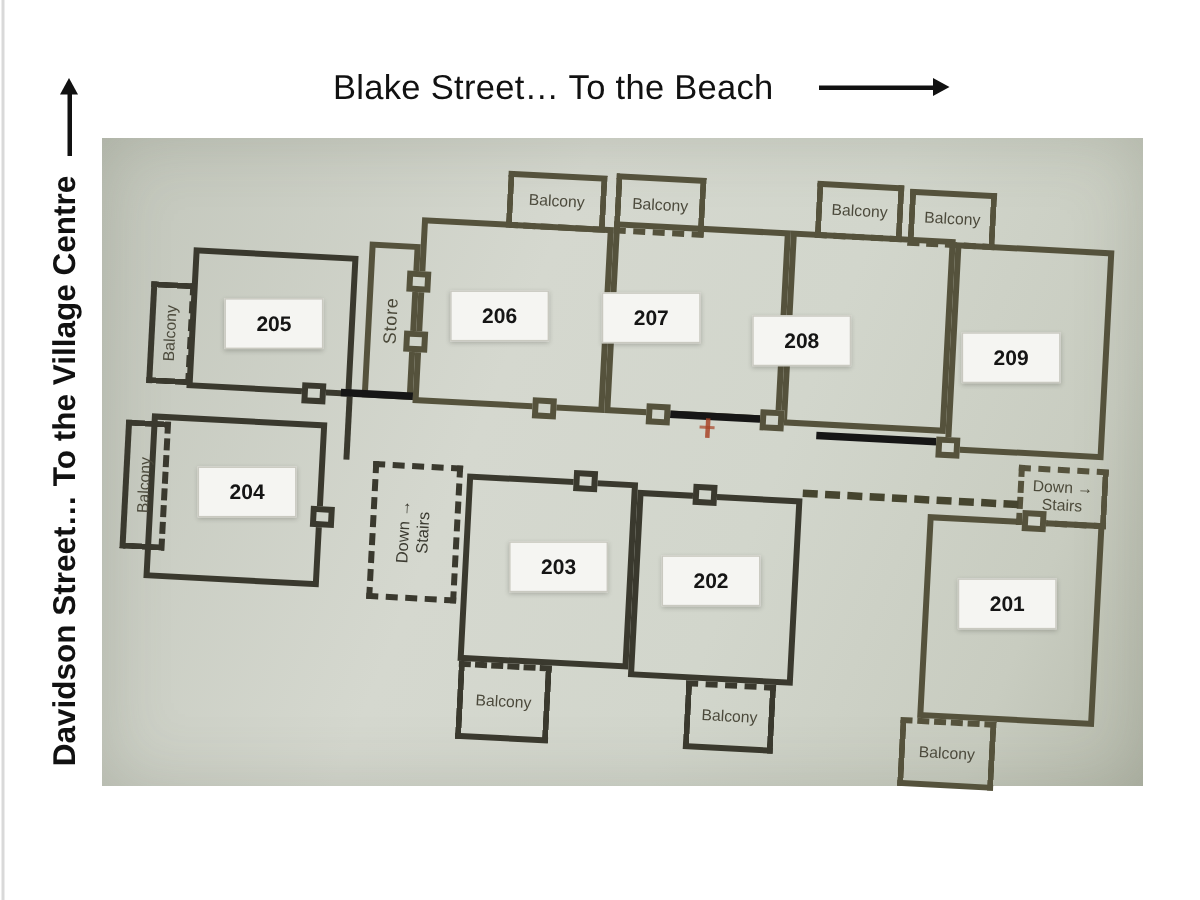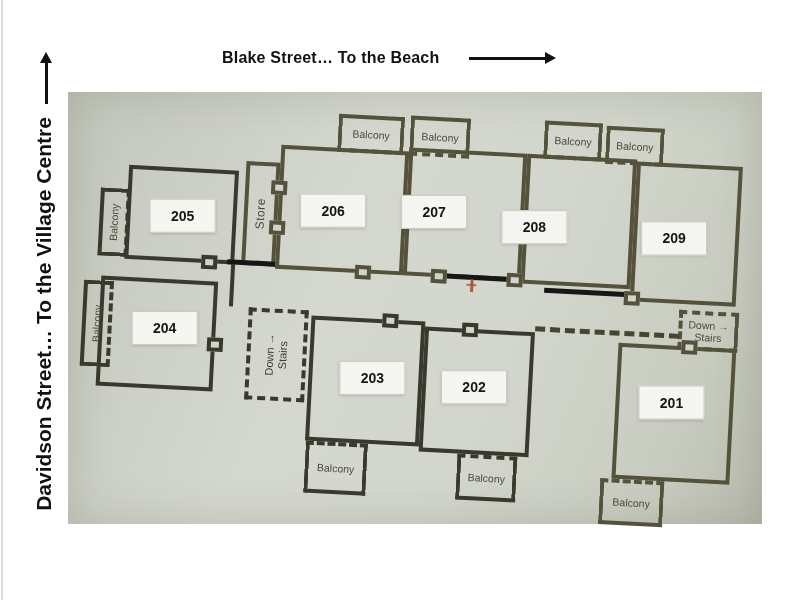--- a/index.html
+++ b/index.html
@@ -7,21 +7,21 @@
     --label-bg:#f5f5f2; --door-black:#161616; --red-mark:#a84428;
     --balc-text:#4c4a3c; --street-text:#111111;
   }
   html,body{margin:0;padding:0;background:#ffffff;}
   .stage{position:relative;width:800px;height:600px;background:#ffffff;overflow:hidden;
          font-family:"Liberation Sans",sans-serif;}
   .edge-line{position:absolute;left:1px;top:0;width:2px;height:600px;background:#d9d9d9;}
 
   
   .street-top{position:absolute;left:222px;top:40px;height:36px;display:flex;align-items:center;
-              font-size:16px;font-weight:700;color:var(--street-text);letter-spacing:.2px;}
+              font-size:23px;font-weight:400;color:var(--street-text);letter-spacing:.2px;}
   .arrow-right{position:relative;width:78px;height:3px;background:#111;margin-left:30px;}
   .arrow-right::after{content:"";position:absolute;right:-9px;top:-5px;border-left:11px solid #111;
               border-top:6.5px solid transparent;border-bottom:6.5px solid transparent;}
   .street-left{position:absolute;left:-168px;top:300px;width:424px;height:28px;line-height:28px;
               text-align:center;font-size:21px;font-weight:600;color:var(--street-text);
               transform:rotate(-90deg);}
   .arrow-up{position:absolute;left:45px;top:62px;width:3px;height:42px;background:#111;}
   .arrow-up::before{content:"";position:absolute;left:-5px;top:-10px;border-bottom:11px solid #111;
               border-left:6.5px solid transparent;border-right:6.5px solid transparent;}
 

